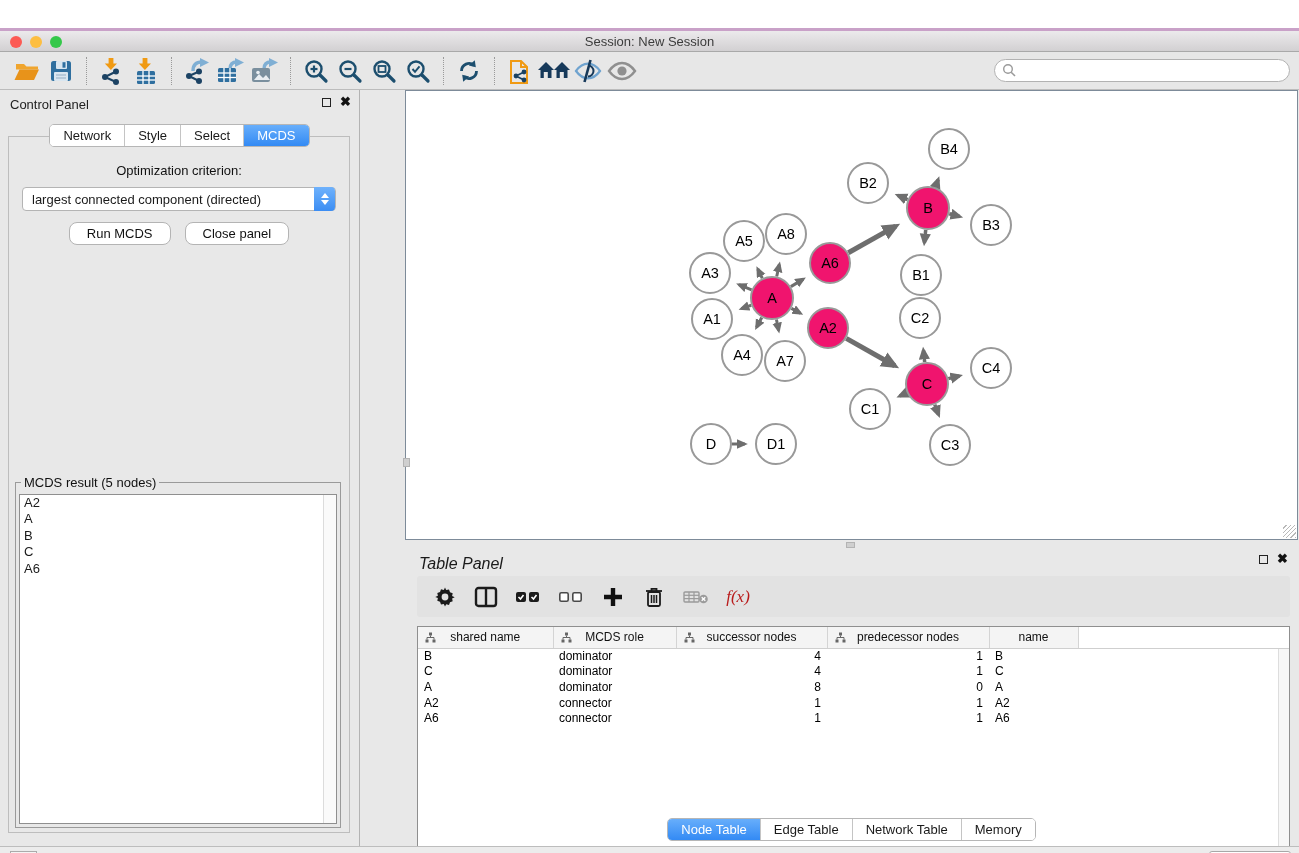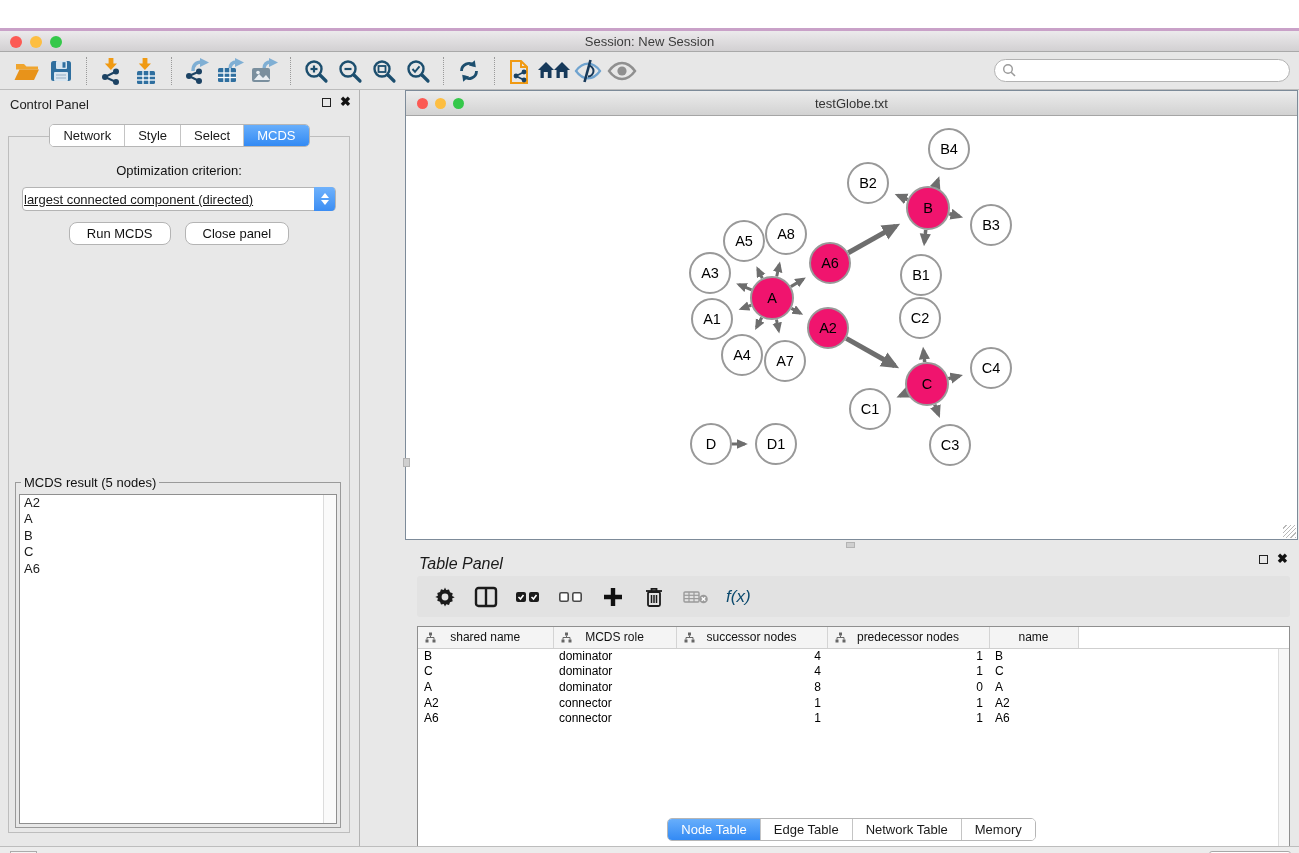--- a/index.html
+++ b/index.html
@@ -40,21 +40,21 @@
   .close-x { font-size:13px; font-weight:700; color:#111; line-height:10px; }
   .seg-tabs { position:absolute; top:34px; left:0; right:0; display:flex; justify-content:center; z-index:2; }
   .seg-wrap { display:inline-flex; border:1px solid #b6b6b6; border-radius:5px; overflow:hidden; background:#fff; }
   .seg-tab { padding:3px 13px; font-size:13px; background:#fff; color:#1a1a1a; border-right:1px solid #c4c4c4; cursor:default; }
   .seg-tab:last-child { border-right:none; }
   .seg-tab.active { background:linear-gradient(#67aefb,#338af4); color:#fff; }
   .cp-body { position:absolute; top:46px; left:8px; right:9px; bottom:13px;
     border:1px solid #bdbdbd; background:#e8e8e8; z-index:1; }
   .opt-label { margin-top:26px; text-align:center; font-size:13px; color:#111; }
   .select { position:relative; width:314px; height:24px; margin:9px auto 0; background:#fff;
-    border:1px solid #b4b4b4; border-radius:4px; display:flex; align-items:center; padding-left:1px; font-size:13px;text-decoration:underline; }
+    border:1px solid #b4b4b4; border-radius:4px; display:flex; align-items:center; padding-left:9px; font-size:13px; }
   .select .sel-arrows { position:absolute; right:0; top:-1px; width:21px; height:24px;
     background:linear-gradient(#6fb2fc,#3b8df3); border-radius:0 4px 4px 0; display:flex; flex-direction:column;
     align-items:center; justify-content:center; gap:2px; }
   .tri-up { width:0; height:0; border-left:4px solid transparent; border-right:4px solid transparent; border-bottom:5px solid #fff; }
   .tri-dn { width:0; height:0; border-left:4px solid transparent; border-right:4px solid transparent; border-top:5px solid #fff; }
   .cp-buttons { margin-top:11px; display:flex; justify-content:center; gap:14px; }
   .mac-btn { background:#fff; border:1px solid #b4b4b4; border-radius:8px; padding:3px 17px; font-size:13px;
     font-family:"Liberation Sans",sans-serif; color:#111; }
   .result-group { position:absolute; top:345px; left:6px; right:8px; bottom:4px;
     border:1px solid #9a9a9a; }
@@ -80,21 +80,21 @@
   .grip-left { position:absolute; left:-2px; top:368px; width:7px; height:9px; background:#cfcfcf; border:1px solid #b3b3b3; }
   .grip-bottom { position:absolute; left:441px; top:452px; width:9px; height:6px; background:#cfcfcf; border:1px solid #b3b3b3; }
 
   
   .table-panel { position:absolute; top:458px; left:0; right:1px; bottom:0; background:#e8e8e8; }
   .tp-header { position:relative; height:26px; }
   .tp-header .ph-title { position:absolute; left:14px; top:7px; font-size:16px;font-style:italic; }
   .tp-toolbar { position:absolute; top:28px; left:12px; right:8px; height:41px; background:#e2e2e2;
     border-radius:3px; display:flex; align-items:center; gap:17px; padding-left:16px; }
   .tp-tbtn { display:flex; align-items:center; justify-content:center; min-width:24px; height:28px; }
-  .fx-label { font-family:Liberation Sans, sans-serif; font-style:italic; font-size:17px; color:#0c4a6e; }
+  .fx-label { font-family:Liberation Serif, serif; font-style:italic; font-size:17px; color:#b91c1c; }
   .data-table-wrap { position:absolute; top:78px; left:12px; right:8px; height:240px; background:#fff;
     border:1px solid #8f8f8f; overflow:hidden; }
   table.data { border-collapse:collapse; table-layout:fixed; width:100%; }
   table.data th { height:21px; background:#f4f4f4; border-bottom:1px solid #cfcfcf; border-right:1px solid #d4d4d4;
     font-size:12px; font-weight:400; color:#111; position:relative; }
   table.data th.filler { background:#fff; border-right:none; }
   table.data th .hicon { position:absolute; left:7px; top:5px; }
   table.data td { height:15.6px; font-size:12px; color:#000; padding:0 6px; white-space:nowrap; overflow:hidden; }
   td.al { text-align:left; padding-left:9px; } td.ar { text-align:right; padding-right:13px; }
   .table-vscroll { position:absolute; right:0; top:22px; bottom:0; width:11px; background:#f7f7f7; border-left:1px solid #ddd; }
@@ -368,28 +368,20 @@
               </div>
             <div class="result-scroll"></div>
           </div>
         </div>
       </div>
     </div>
 
     <div class="right-col">
 
       <div class="net-window">
-        <div class="net-titlebar">
-          <div class="lights">
-            <div class="light red"></div>
-            <div class="light yellow"></div>
-            <div class="light green"></div>
-          </div>
-          <div class="net-title">testGlobe.txt</div>
-        </div>
         <div class="net-canvas">
           <svg id="graph" width="892" height="424" viewBox="0 0 892 424">
             <defs>
               <marker id="arrow" markerUnits="strokeWidth" markerWidth="4" markerHeight="4" refX="2.6" refY="1.6" orient="auto">
                 <path d="M0,0 L3.6,1.6 L0,3.2 z" fill="#6e6e6e"></path>
               </marker>
             </defs>
             <g id="graph-edges">
                 <line x1="345.2351161599476" y1="189.26770934401833" x2="335.4483807186198" y2="192.6930667484831" stroke="#6e6e6e" stroke-width="3" marker-end="url(#arrow)"></line>
                 <line x1="345.59628761528694" y1="173.77269661906732" x2="332.9361739274113" y2="168.66781206750454" stroke="#6e6e6e" stroke-width="3" marker-end="url(#arrow)"></line>

